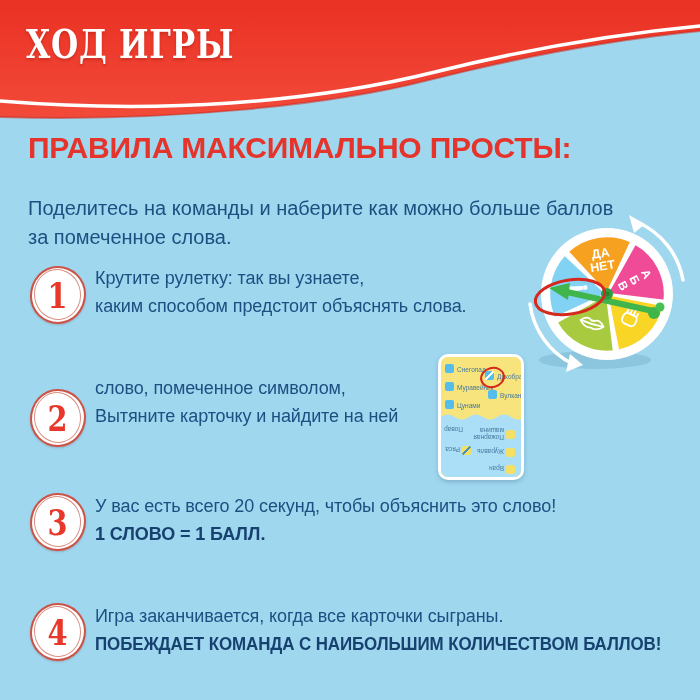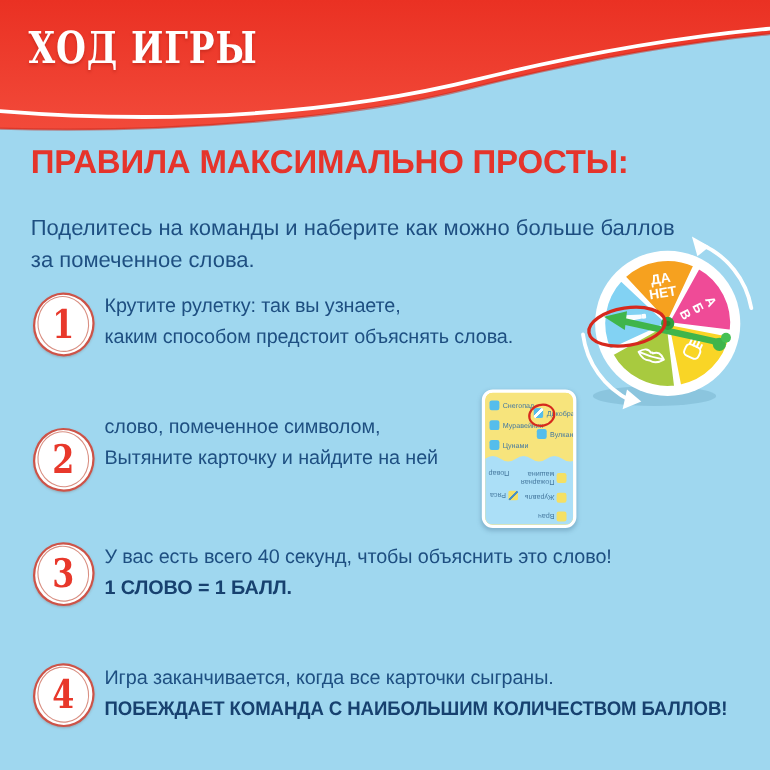--- a/index.html
+++ b/index.html
@@ -100,21 +100,21 @@
   <div>Крутите рулетку: так вы узнаете,</div>
   <div>каким способом предстоит объяснять слова.</div>
 </div>
 
 <div class="abs step-text" style="top:374px">
   <div>слово, помеченное символом,</div>
   <div>Вытяните карточку и найдите на ней</div>
 </div>
 
 <div class="abs step-text" style="top:492px">
-  <div>У вас есть всего 40 секунд, чтобы объяснить это слово!</div>
+  <div>У вас есть всего 20 секунд, чтобы объяснить это слово!</div>
   <div class="bold">1 СЛОВО = 1 БАЛЛ.</div>
 </div>
 
 <div class="abs step-text" style="top:602px">
   <div>Игра заканчивается, когда все карточки сыграны.</div>
   <div class="bold squeeze">ПОБЕЖДАЕТ КОМАНДА С НАИБОЛЬШИМ КОЛИЧЕСТВОМ БАЛЛОВ!</div>
 </div>
 
 <svg class="abs" style="left:517px;top:214px" width="180" height="160" viewBox="0 0 180 160">
   <g transform="translate(90,80)">

